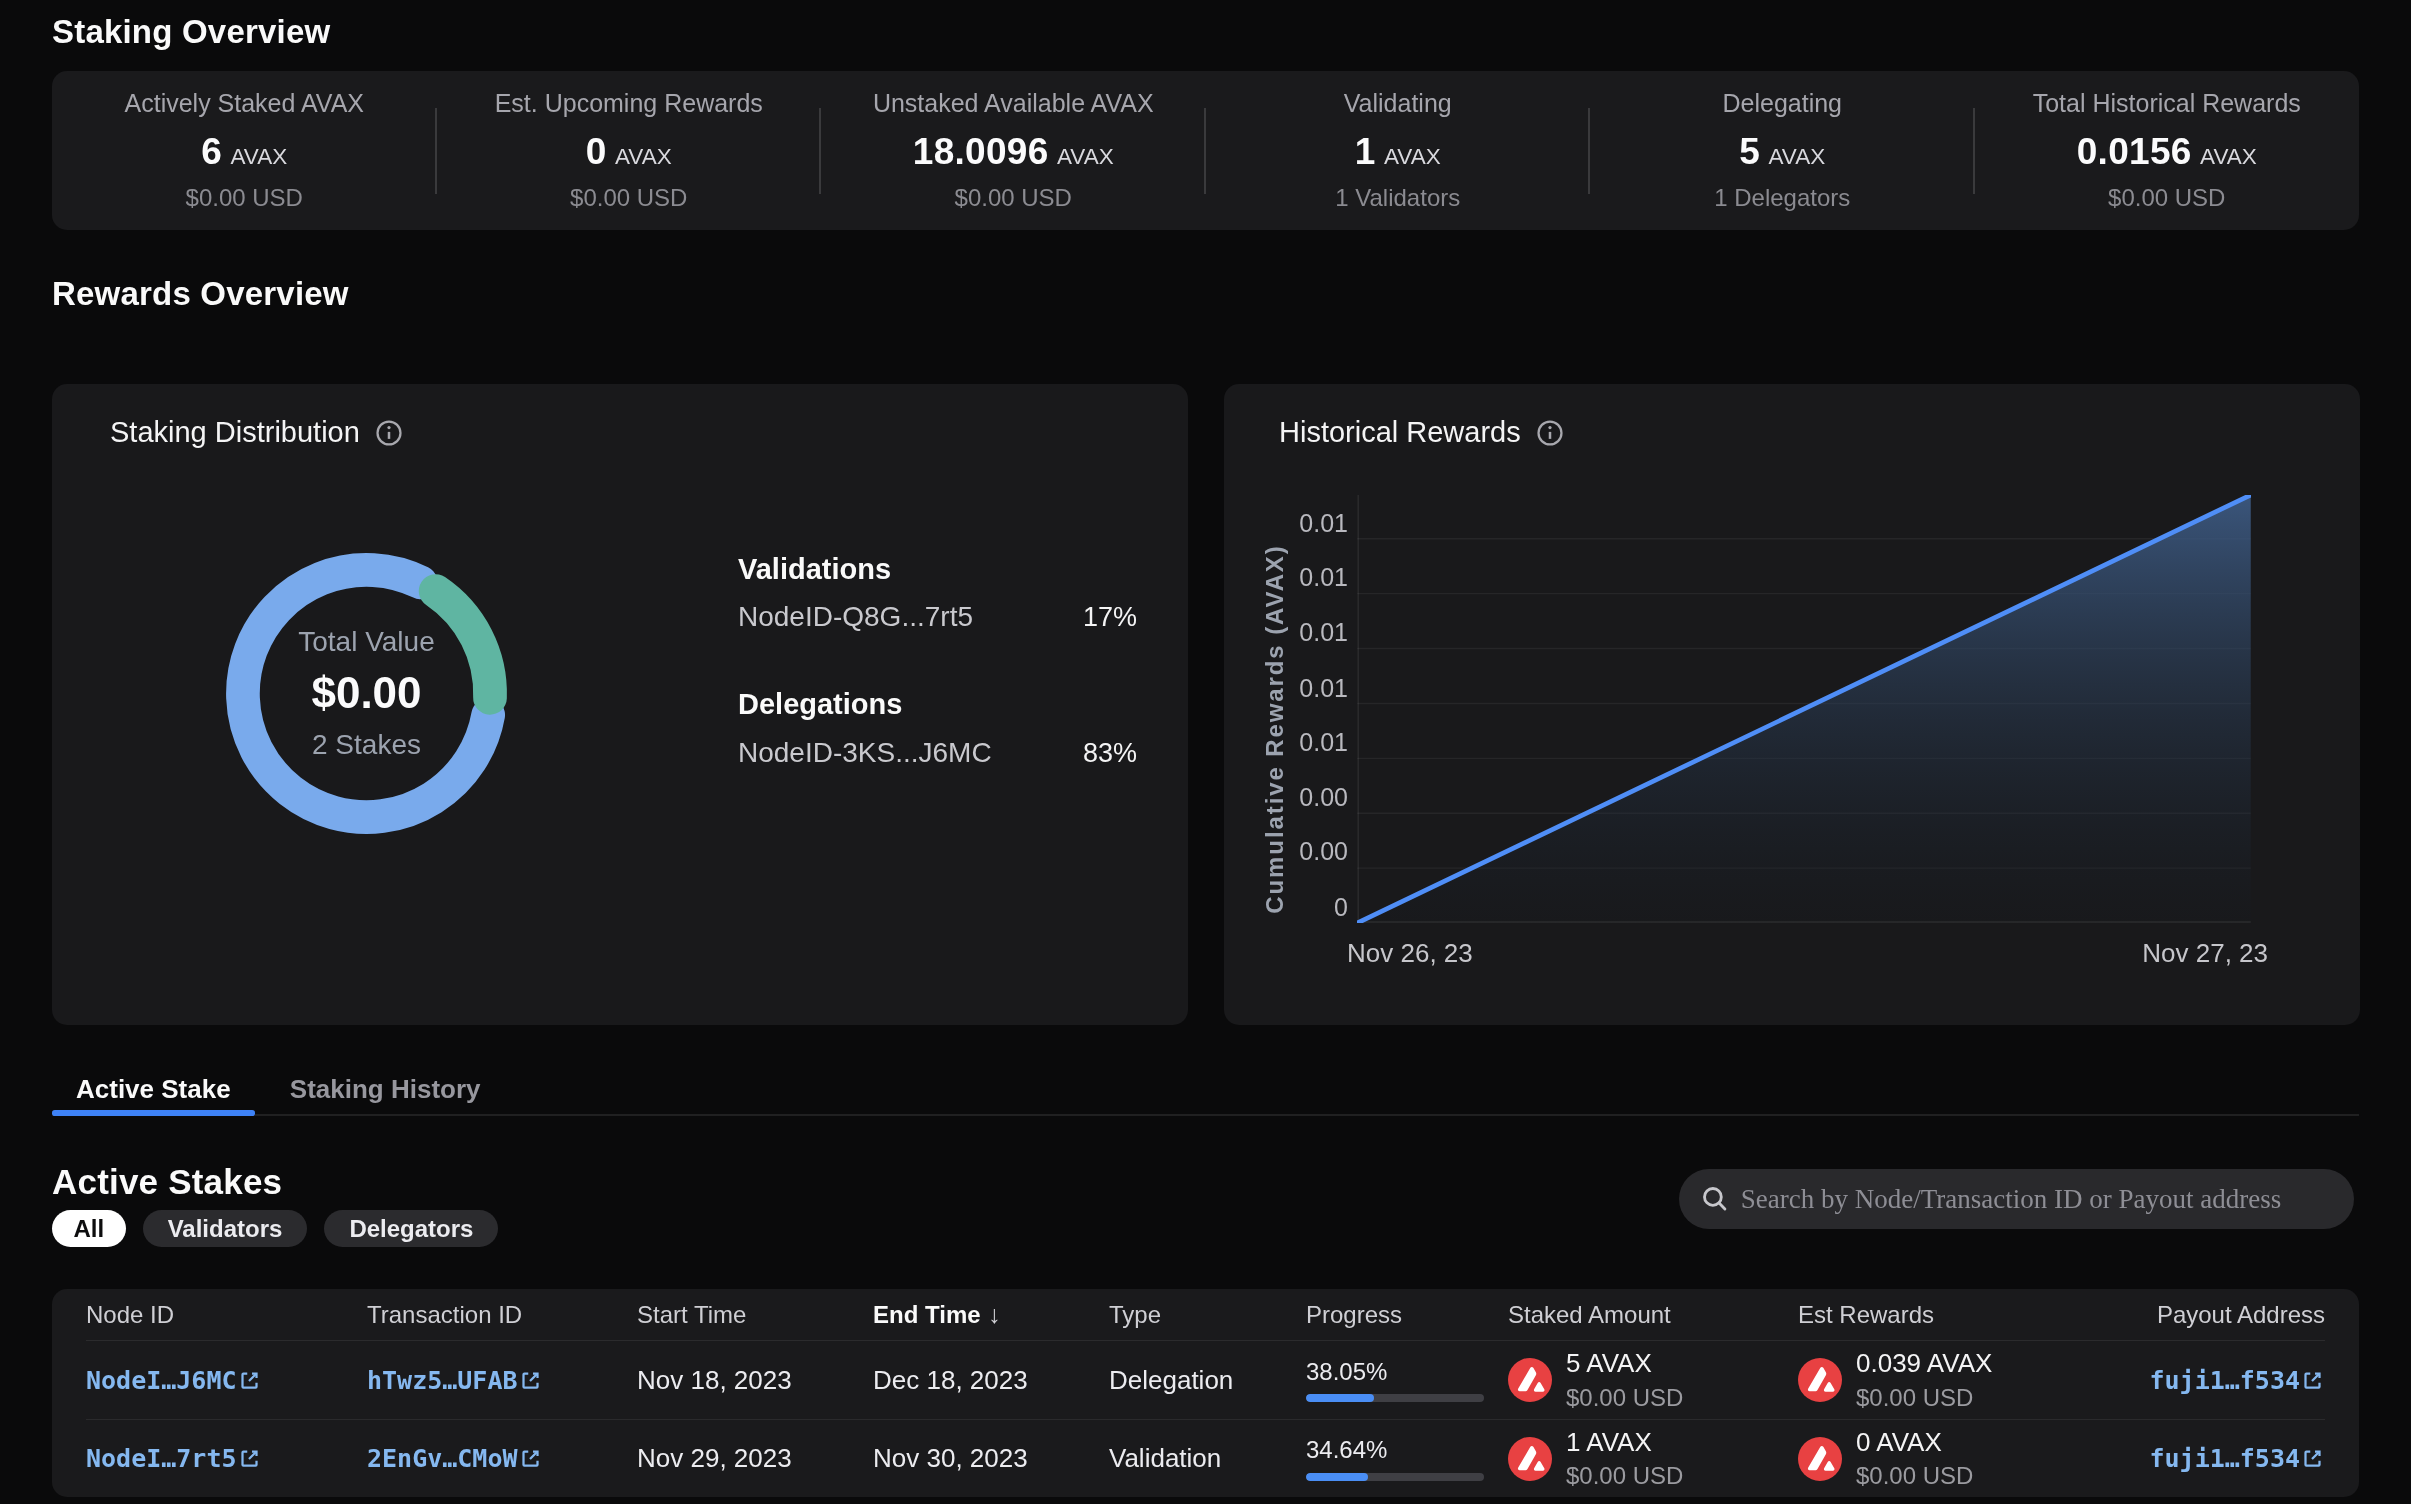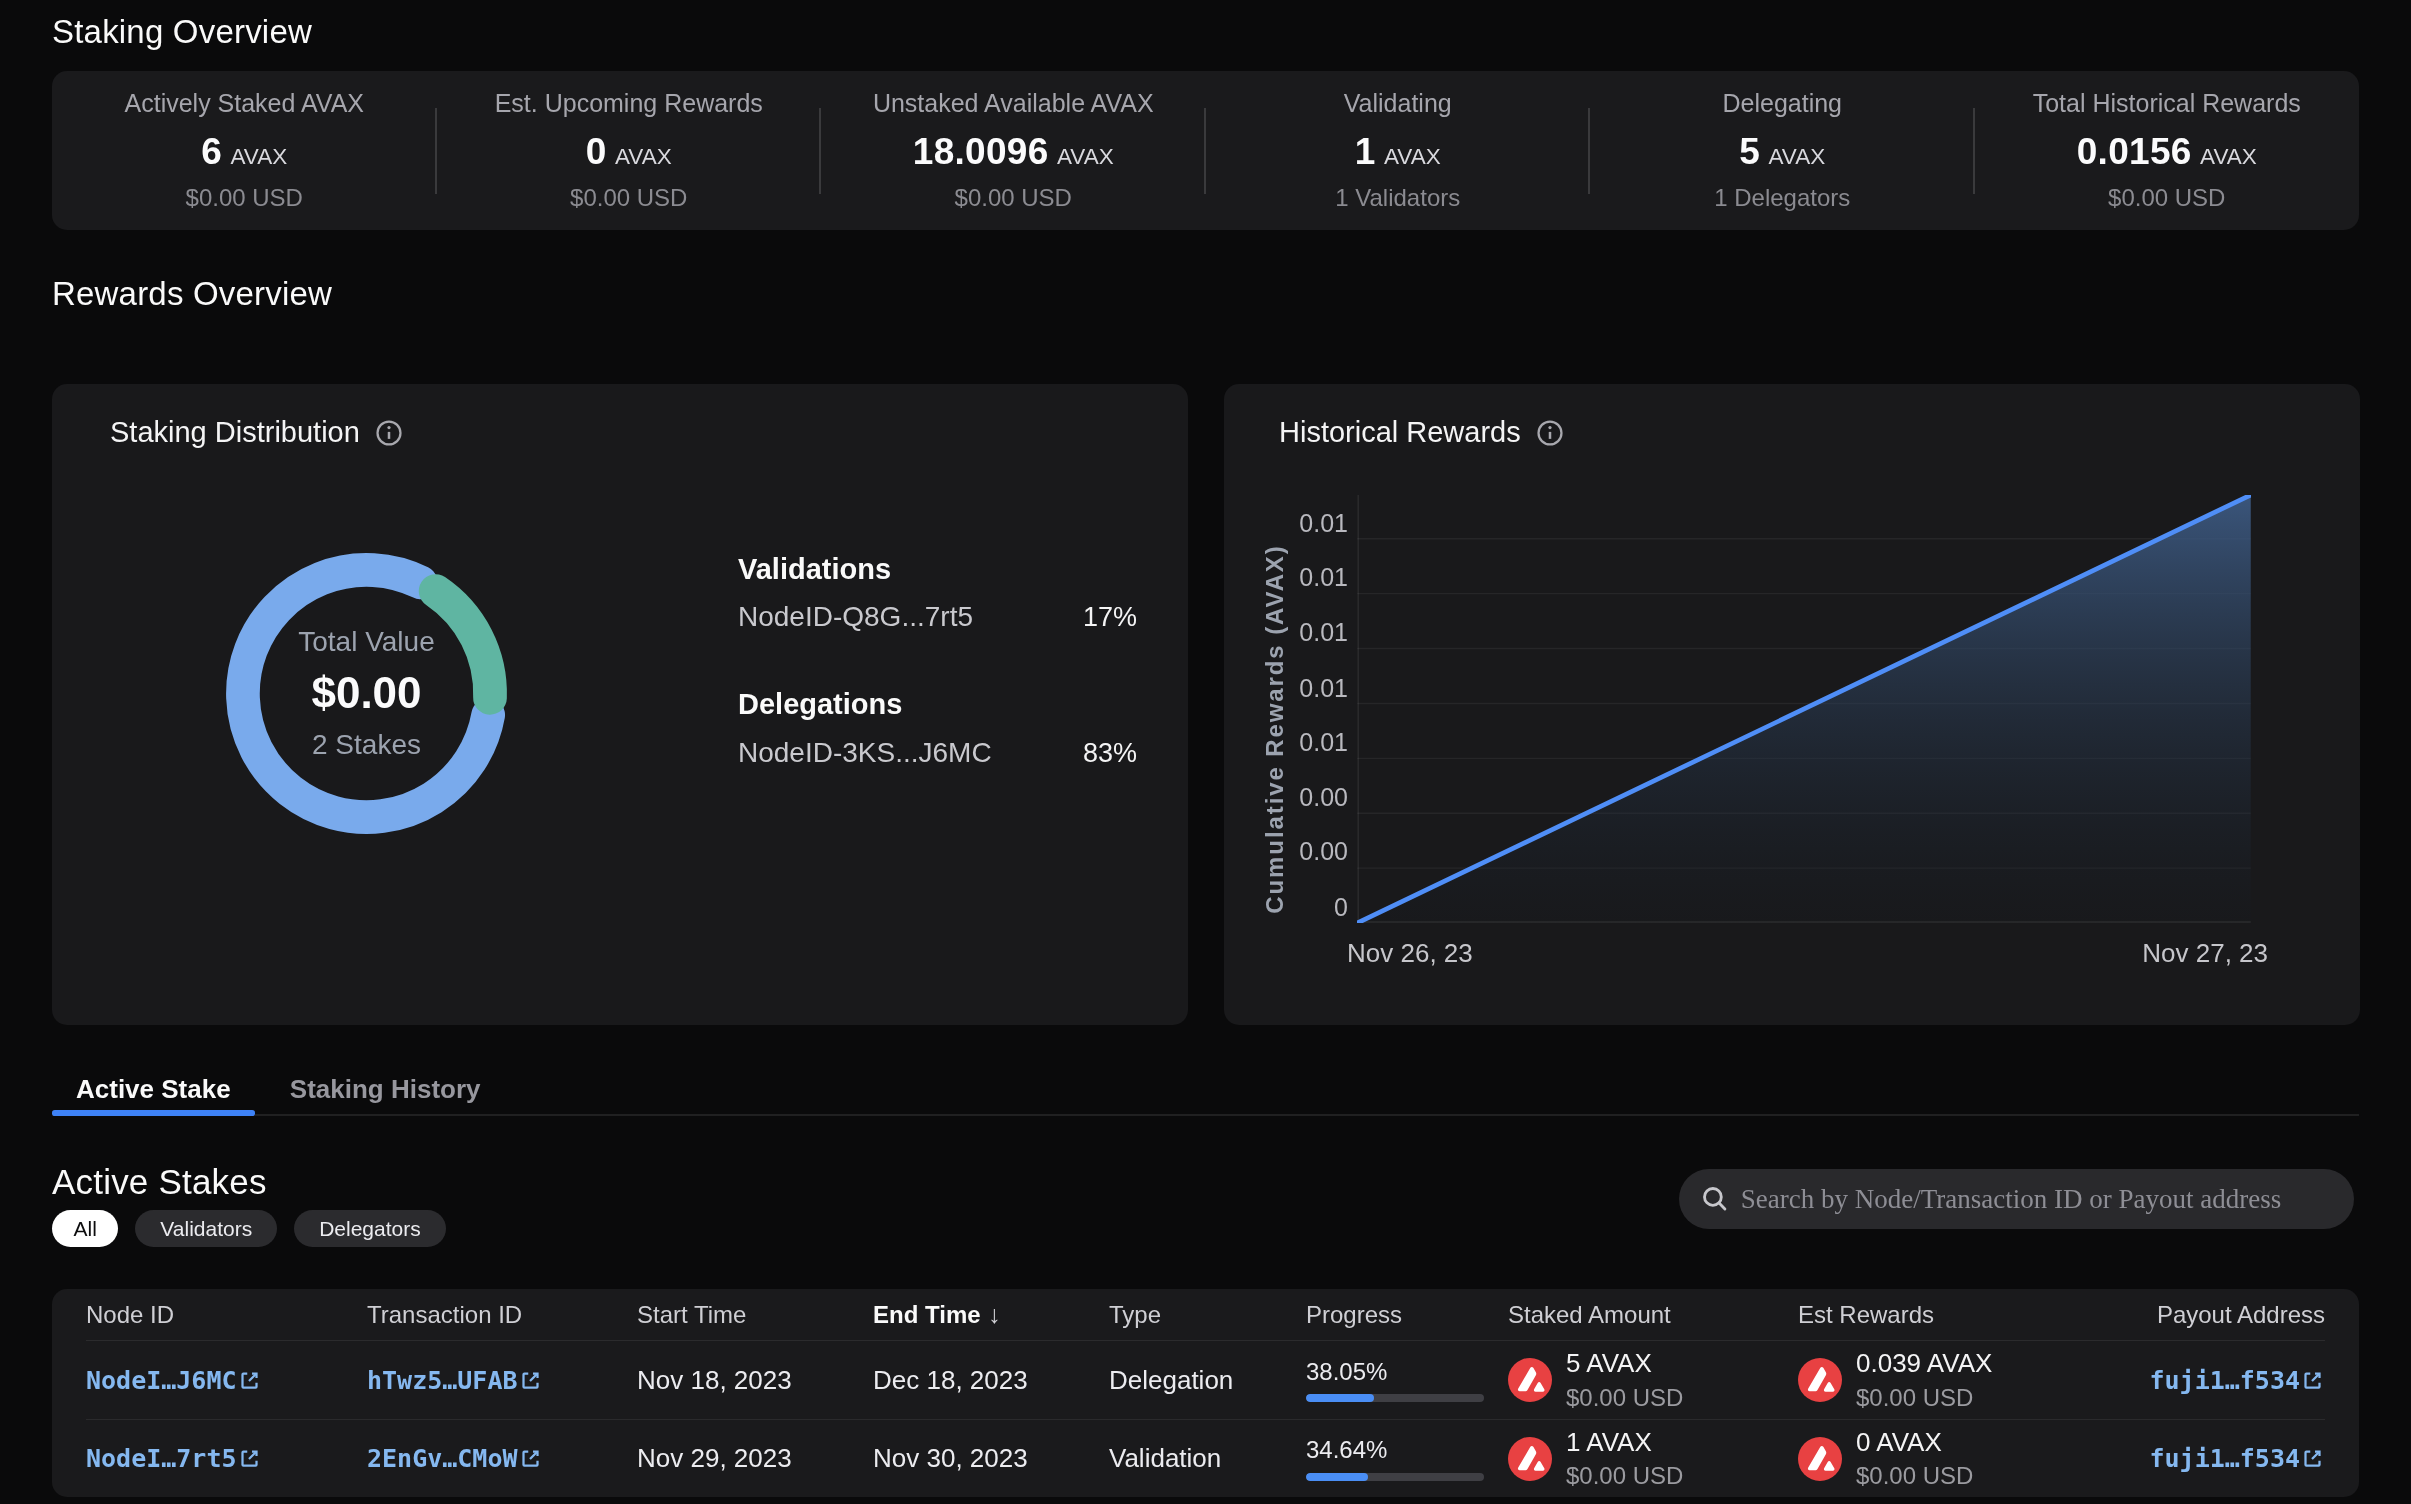--- a/index.html
+++ b/index.html
@@ -2,21 +2,21 @@
 <html style="font-size:15px"><head>
 <meta charset="utf-8">
 <style>
   * { margin:0; padding:0; box-sizing:border-box; }
   html,body { background:#0a0a0b; }
   .page {
     position:relative; width:2412px; height:1505px; overflow:hidden;
     background:#0a0a0b; color:#fff;
     font-family:"Liberation Sans", sans-serif;
   }
-  .section-title { position:absolute; left:52px; font-size:33px; font-weight:400; color:#fafafa; letter-spacing:0.2px; }
+  .section-title { position:absolute; left:52px; font-size:33px; font-weight:700; color:#fafafa; letter-spacing:0.2px; }
 
   
   .stats-bar {
     position:absolute; left:52px; top:71px; width:2307px; height:159px;
     background:#1a1a1c; border-radius:15px; display:flex; align-items:stretch;
   }
   .stat { flex:1; position:relative; display:flex; flex-direction:column; align-items:center; justify-content:center; text-align:center; }
   .stat:not(:last-child)::after { content:""; position:absolute; right:0; top:37px; width:1.9px; height:86px; background:rgba(255,255,255,.14); }
   .stat-label { font-size:25px; color:#a6a6ad; }
   .stat-value-row { margin-top:13px; display:flex; align-items:baseline; gap:8.4px; }
@@ -57,21 +57,21 @@
   
   .plot { position:absolute; left:133px; top:111px; width:894px; height:428px; }
   .ytick { position:absolute; left:49px; width:75px; text-align:right; font-size:25px; color:#b9b9bf; }
   .xlabel { position:absolute; top:554px; font-size:26px; color:#c6c6cb; }
   .y-axis-title { position:absolute; left:-191px; top:329px; width:487px; height:32px; text-align:center;
     font-size:24px; font-weight:700; letter-spacing:1.9px; color:#9ca3af; transform:rotate(-90deg); }
 
   
   .filters { position:absolute; left:52px; top:1210px; display:flex; gap:17px; }
   .pill { height:37px; display:inline-flex; align-items:center; padding:0 25px; border-radius:936px;
-    font-size:21px; font-weight:400; background:#2b2b2e; color:#ececf0; cursor:pointer; }
+    font-size:24px; font-weight:700; background:#2b2b2e; color:#ececf0; cursor:pointer; }
   .pill.active { background:#ffffff; color:#0d0d0e; padding:0 21.5px; }
   .search {
     position:absolute; left:1679px; top:1169px; width:675px; height:60px; background:#29292c;
     border-radius:30px; display:flex; align-items:center; padding:0 9.4px 0 20.6px; gap:11.2px;
   }
   .search input { flex:1; background:transparent; border:none; outline:none; color:#e4e4e7; font-size:27px; font-family:Liberation Serif, serif; }
   .search input::placeholder { color:#8e8e95; }
 
   
   .table { position:absolute; left:52px; top:1289px; width:2307px; height:208px; background:#1a1a1c; border-radius:15px; padding:0 34px; }

